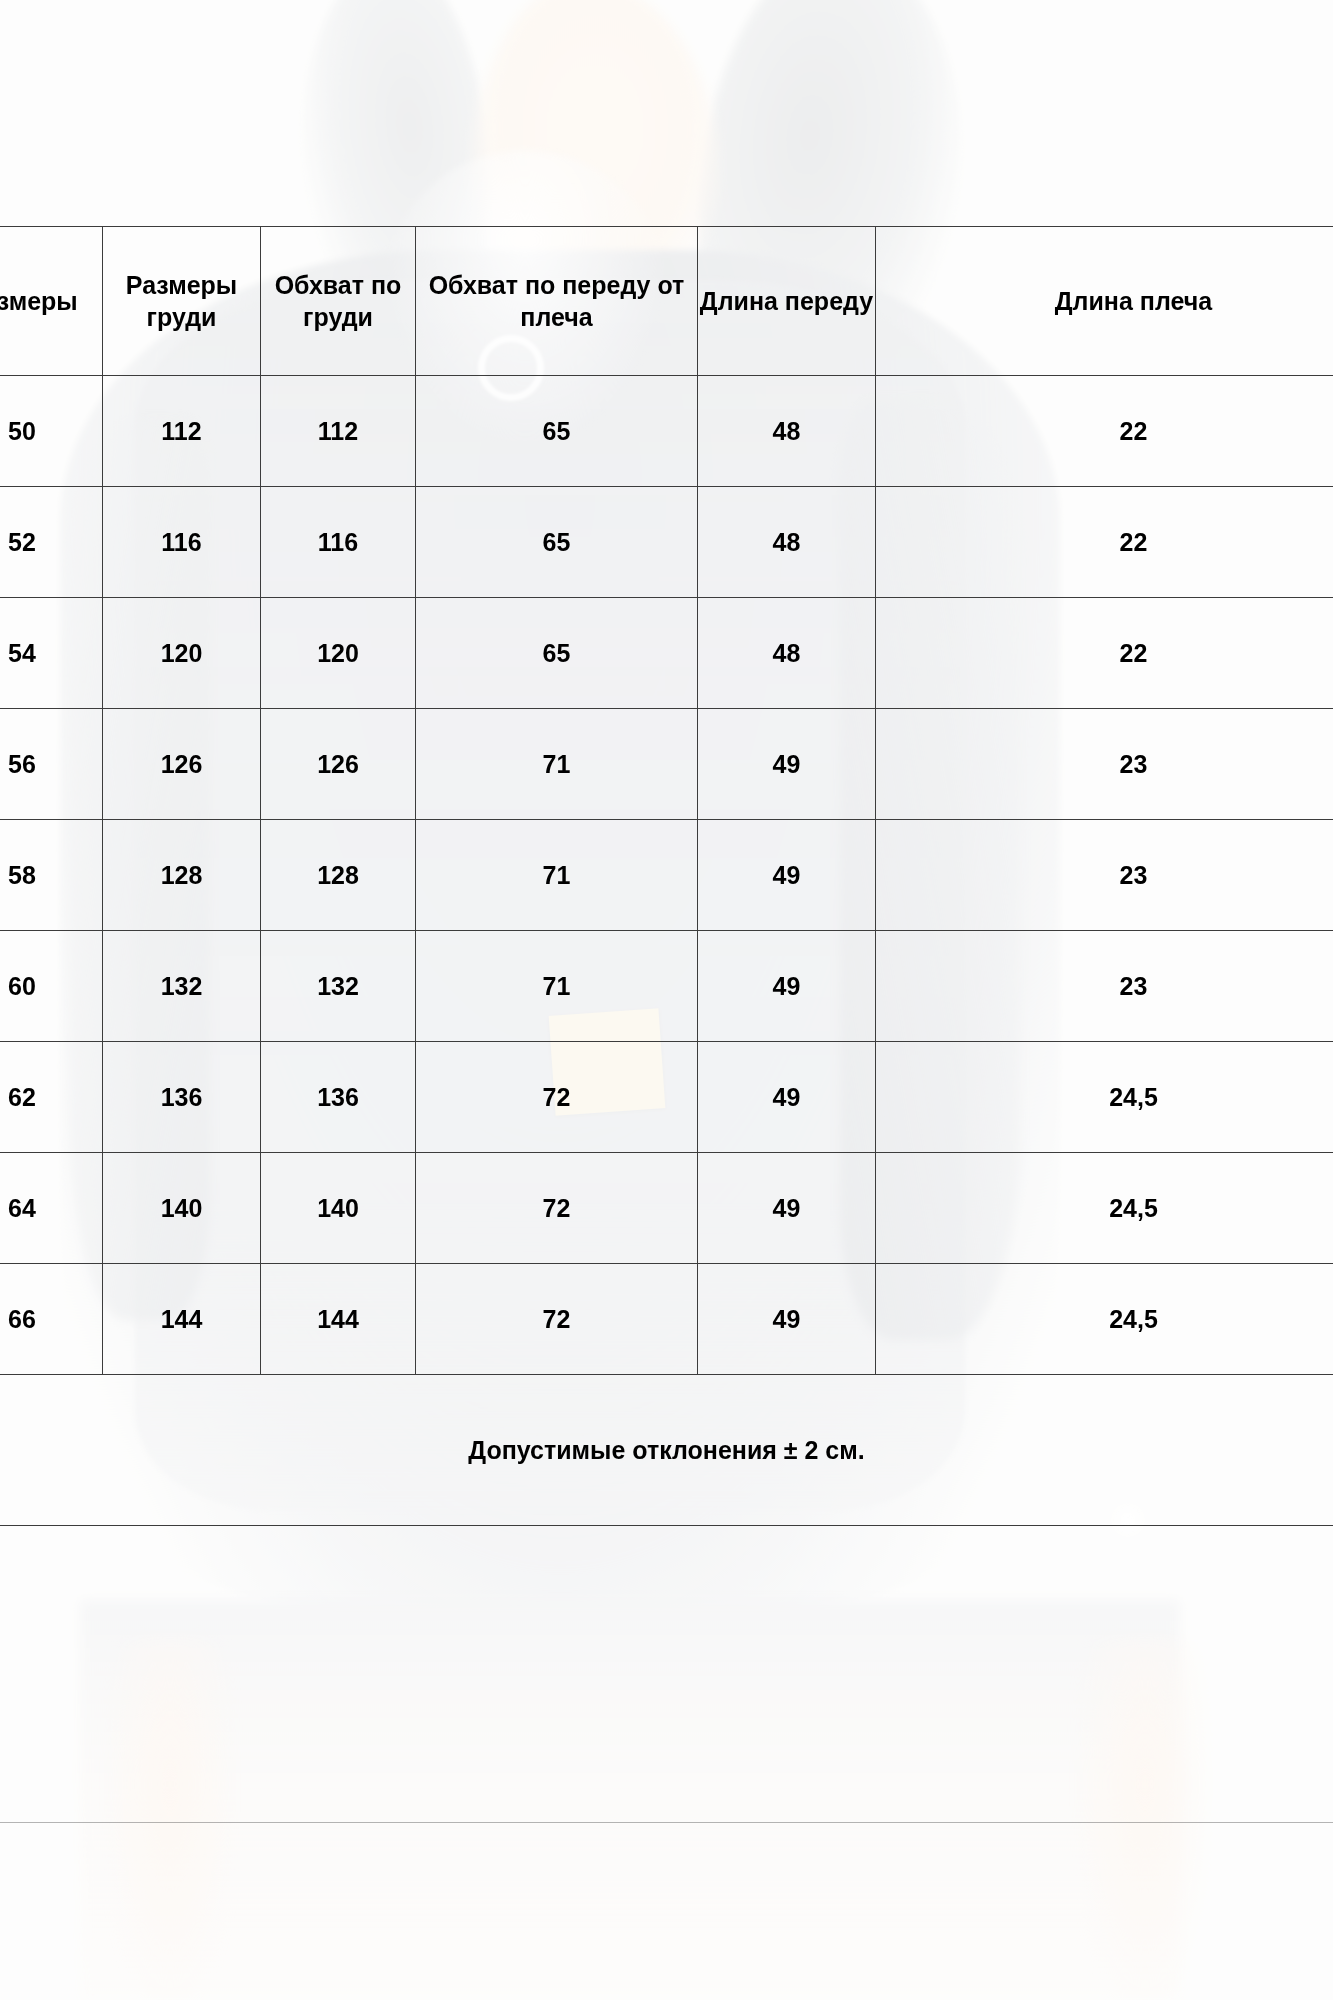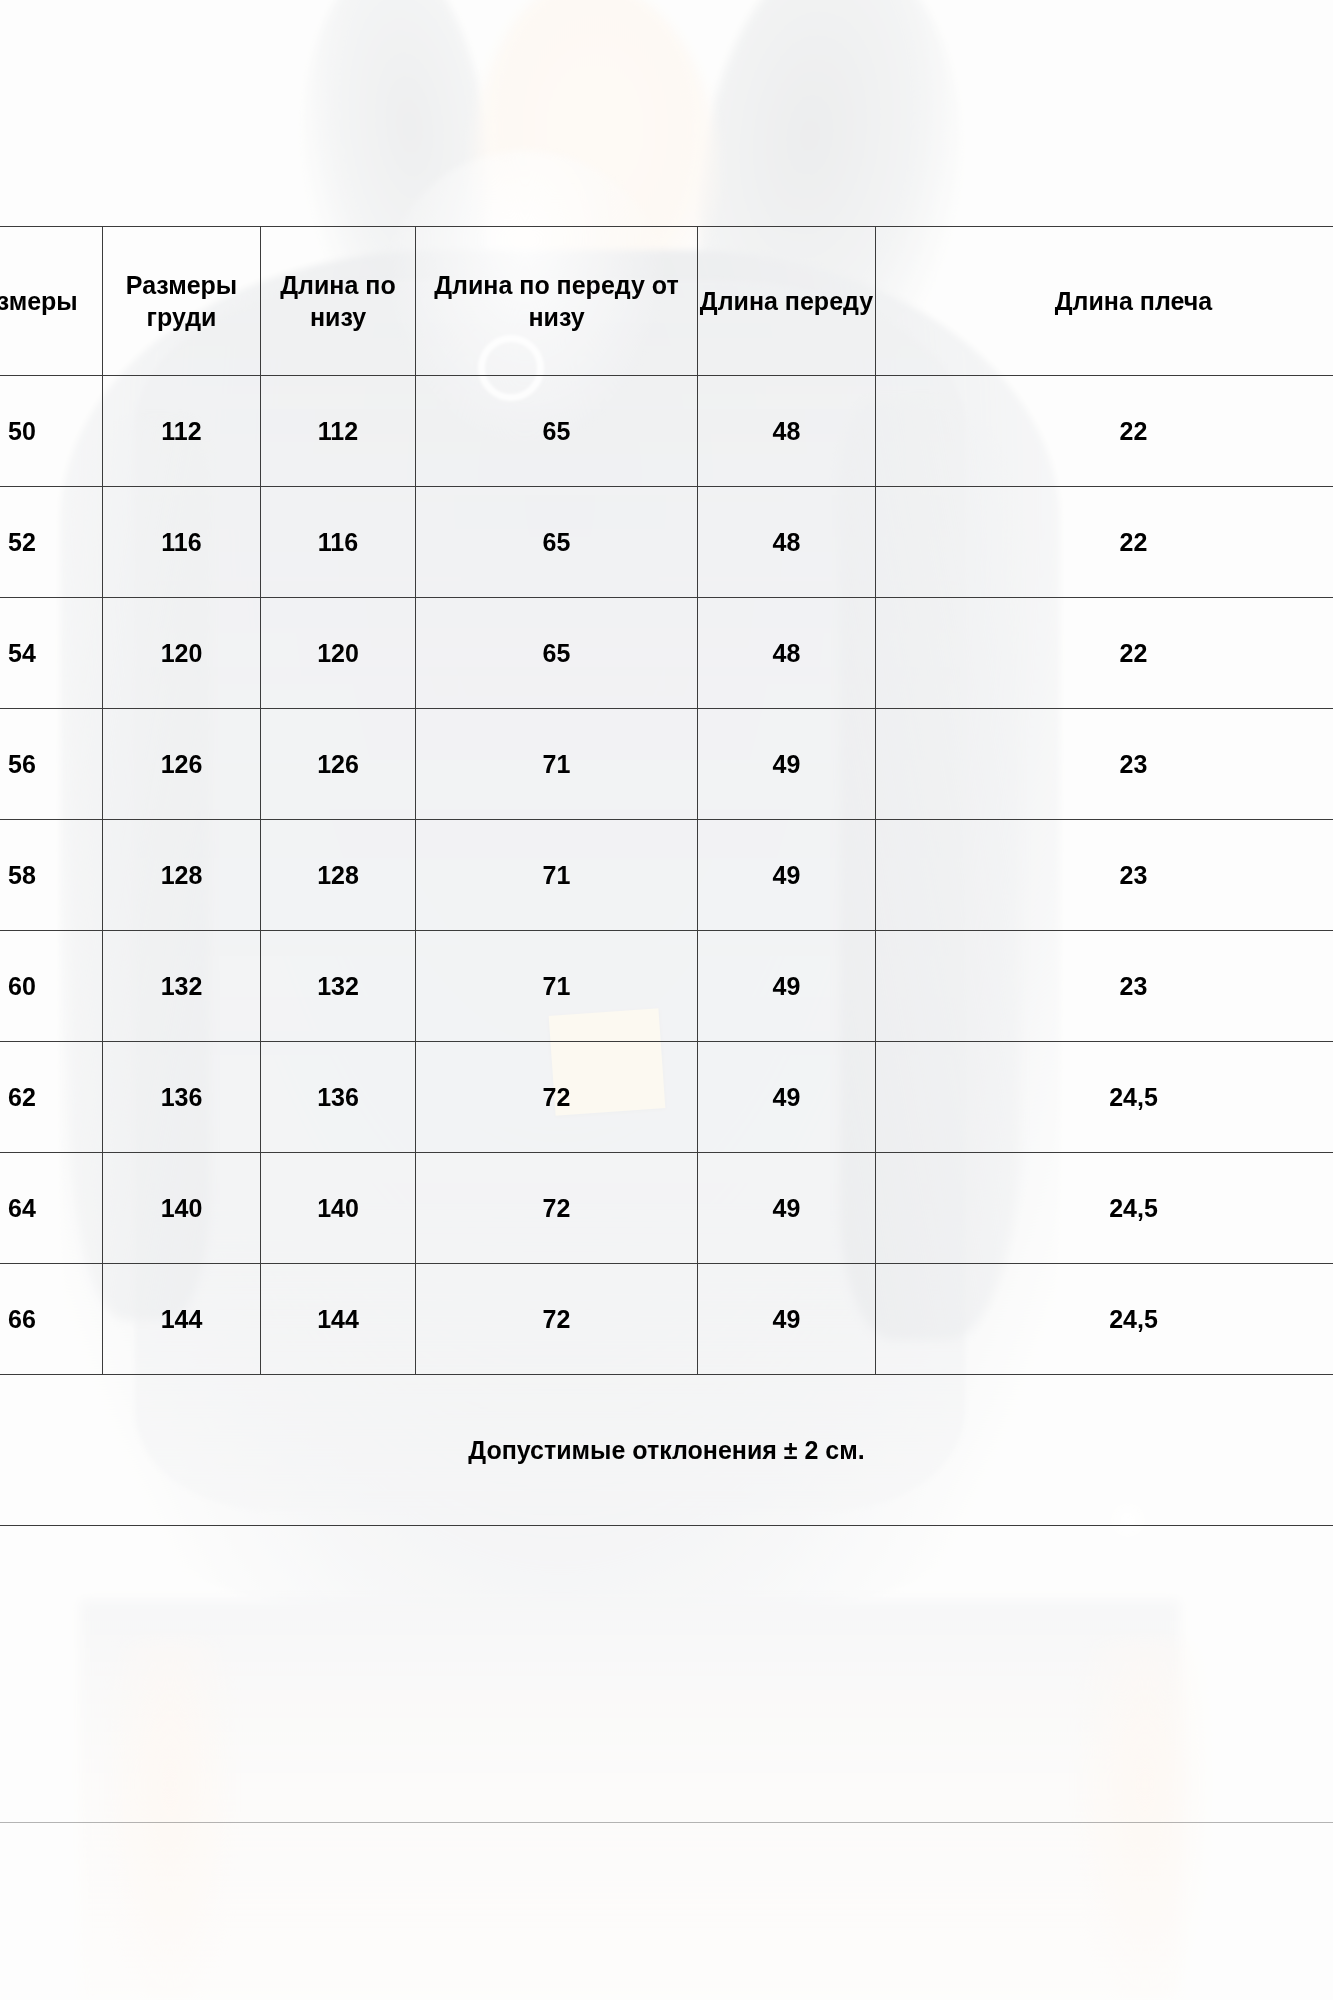--- a/index.html
+++ b/index.html
@@ -249,22 +249,22 @@
       <col class="c-bottom">
       <col class="c-front">
       <col class="c-sleeve">
       <col class="c-shldr">
     </colgroup>
 
     <thead>
       <tr>
         <th>Размеры</th>
         <th>Размеры груди</th>
-        <th>Длина по низу</th>
-        <th>Длина по переду от низу</th>
+        <th>Обхват по груди</th>
+        <th>Обхват по переду от плеча</th>
         <th>Длина переду</th>
         <th>Длина плеча</th>
       </tr>
     </thead>
 
     <tbody id="size-rows">
         <tr>
           <td>50</td>
           <td>112</td>
           <td>112</td>

